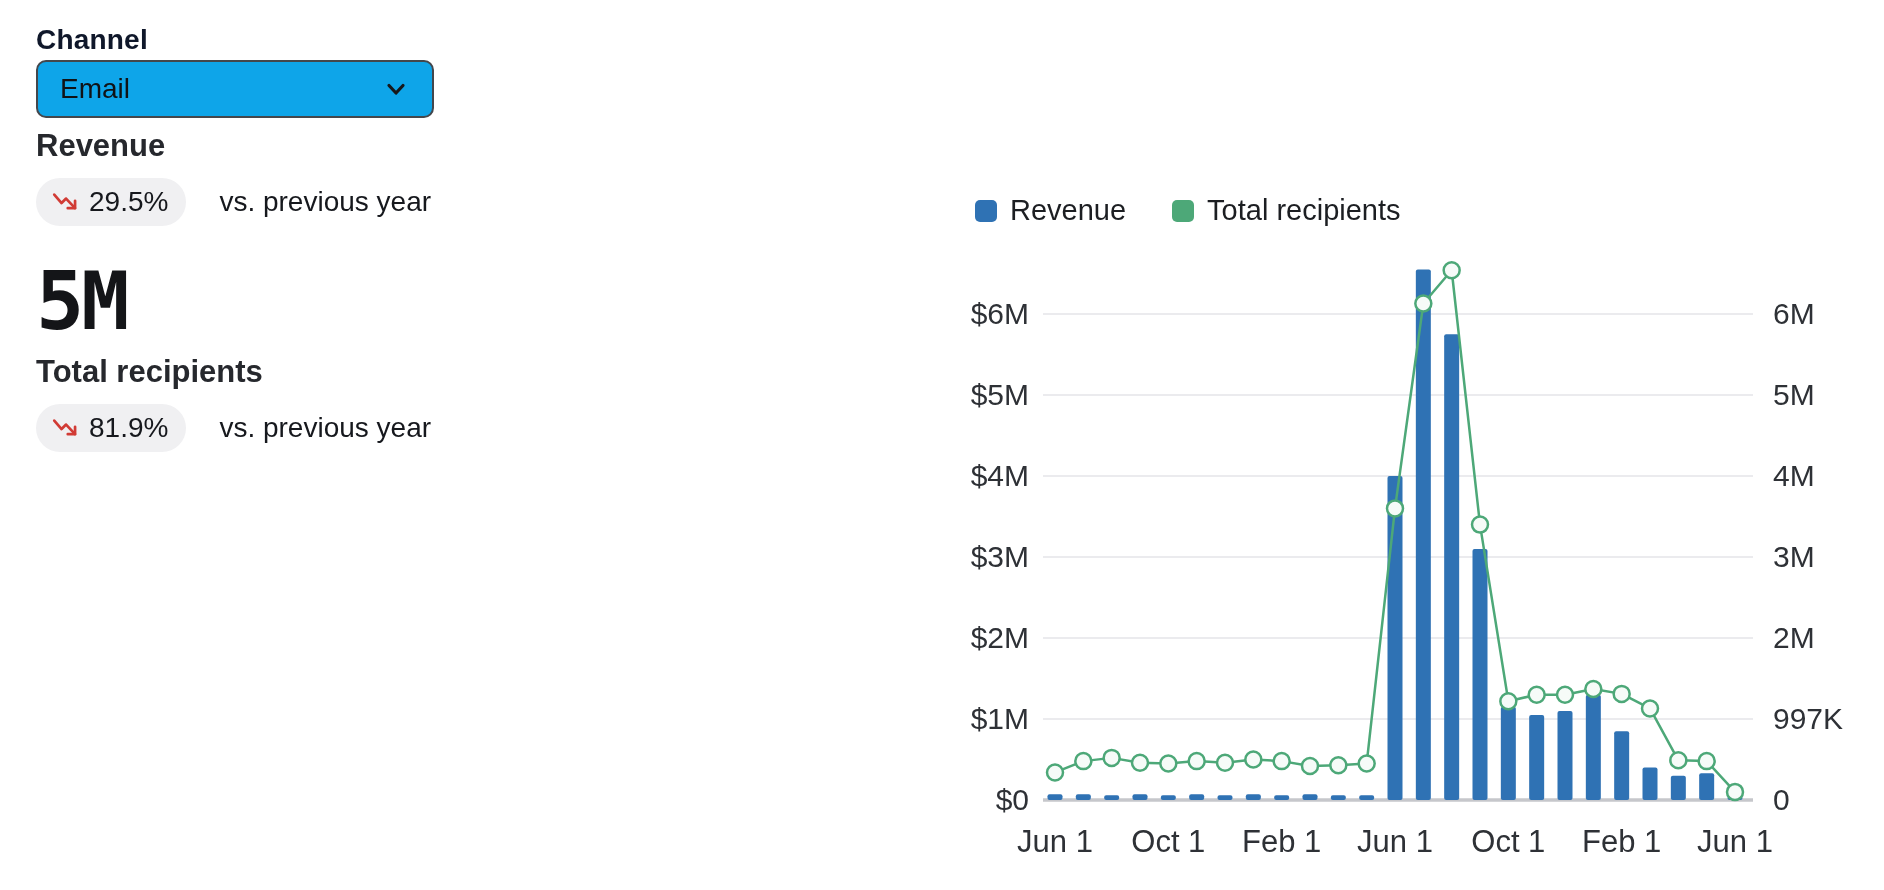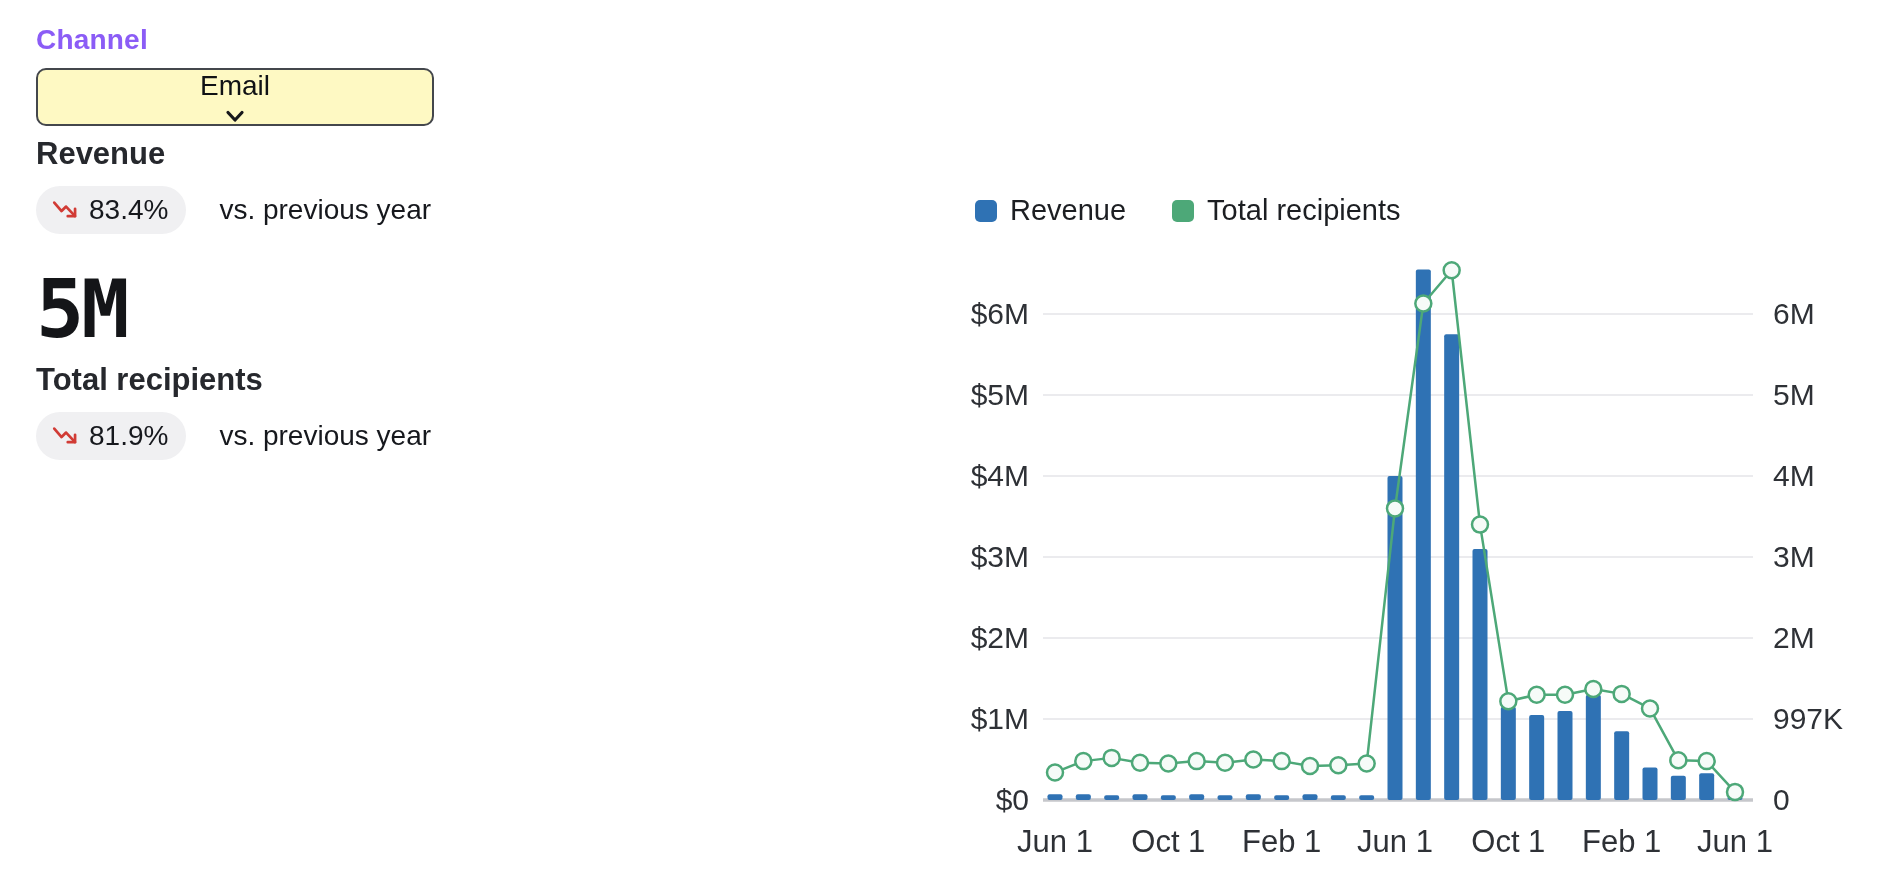--- a/index.html
+++ b/index.html
@@ -8,31 +8,30 @@
   .page {
     position: relative;
     width: 1884px;
     height: 890px;
     background: #ffffff;
     overflow: hidden;
   }
 
   
   .left-panel { position: absolute; left: 36px; top: 24px; width: 560px; }
-  .field-label { font-size: 28px; font-weight: 700; color: #8b5cf6; letter-spacing: 0.2px; }
+  .field-label { font-size: 28px; font-weight: 700; color: #0f172a; letter-spacing: 0.2px; }
   .select-box {
-    margin-top: 12px;
+    margin-top: 4px;
     width: 398px; height: 58px;
     border: 2px solid #44474c;
     border-radius: 10px;
     display: flex; align-items: center; justify-content: space-between;
     padding: 0 22px;
     cursor: pointer;
-    background: #fef9c3;
-    flex-direction: column;
+    background: #0ea5e9;
   }
   .select-box .value { font-size: 28px; color: #101215; }
   .metric-value {
     margin-top: 58px;
     font-family: "DejaVu Sans Mono", monospace;
     font-weight: 700;
     font-size: 80px;
     line-height: 1.05;
     color: #141518;
     letter-spacing: -3px;
@@ -82,21 +81,21 @@
 
     <div class="metric-label">Revenue</div>
     <div class="change-row">
       <span class="change-badge">
         <span style="display:inline-flex;">
           <svg width="27" height="27" viewBox="0 0 24 24">
             <polyline points="2,5 8.5,12.5 12.5,8.5 20.5,17" fill="none" stroke="#d13b35" stroke-width="2.4" stroke-linecap="round" stroke-linejoin="round"></polyline>
             <polyline points="20.5,10.5 20.5,17 14,17" fill="none" stroke="#d13b35" stroke-width="2.4" stroke-linecap="round" stroke-linejoin="round"></polyline>
           </svg>
         </span>
-        <span class="pct">83.4%</span>
+        <span class="pct">29.5%</span>
       </span>
       <span class="change-suffix">vs. previous year</span>
     </div>
 
     <div class="metric-value second">5M</div>
     <div class="metric-label">Total recipients</div>
     <div class="change-row">
       <span class="change-badge">
         <span style="display:inline-flex;">
           <svg width="27" height="27" viewBox="0 0 24 24">

